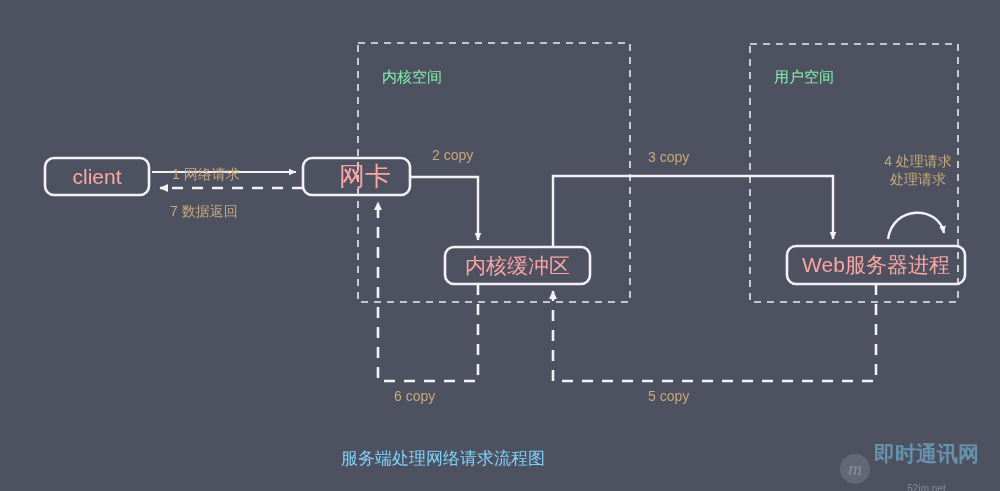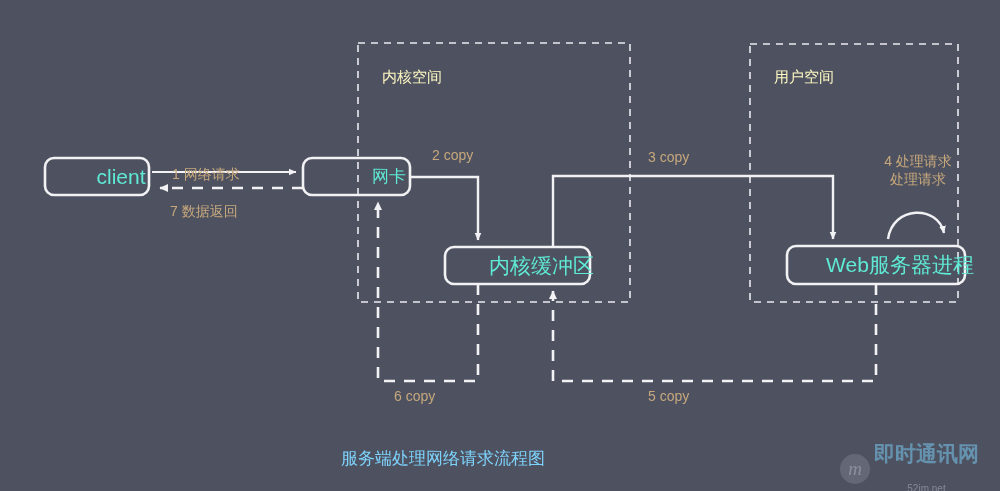--- a/index.html
+++ b/index.html
@@ -8,29 +8,28 @@
     background:#4e5160;
     font-family:"Liberation Sans","DejaVu Sans",sans-serif;
     overflow:hidden;
     position:relative;
   }
   #stage{position:absolute;inset:0;}
   svg#canvas{position:absolute;left:0;top:0;width:1000px;height:491px;}
 
   .node-label{
     position:absolute;
-    color:#5eead4;
+    color:#fca5a5;
     display:flex;align-items:center;justify-content:center;
     white-space:nowrap;
     pointer-events:none;
-    margin-left:24px;
   }
   .zone-label{
     position:absolute;
-    color:#fef9c3;
+    color:#86efac;
     font-size:15px;
     white-space:nowrap;
   }
   .edge-label{
     position:absolute;
     color:#c6a87c;
     font-size:14px;
     white-space:nowrap;
     text-align:center;
     line-height:1.25;
@@ -91,21 +90,21 @@
     <path d="M553,247 L553,176 L833,176 L833,239" fill="none" stroke="#f2f2f4" stroke-width="2.4" marker-end="url(#arrow)"></path>
 
     <path d="M888,239 C893,205 938,205 944,233" fill="none" stroke="#f2f2f4" stroke-width="2.4" marker-end="url(#arrow)"></path>
 
     <path d="M876,284 L876,381 L553,381 L553,291" fill="none" stroke="#f2f2f4" stroke-width="2.6" stroke-dasharray="11 9" marker-end="url(#arrowd)"></path>
 
     <path d="M478,284 L478,381 L378,381 L378,202" fill="none" stroke="#f2f2f4" stroke-width="2.6" stroke-dasharray="11 9" marker-end="url(#arrowd)"></path>
   </svg>
 
   <div class="node-label" style="left:45px;top:158px;width:104px;height:37px;font-size:21px;">client</div>
-  <div class="node-label" style="left:303px;top:158px;width:124px;height:37px;font-size:17px;">网卡</div>
+  <div class="node-label" style="left:303px;top:158px;width:124px;height:37px;font-size:26px;">网卡</div>
   <div class="node-label" style="left:445px;top:247px;width:145px;height:37px;font-size:21px;border-radius:14px;">内核缓冲区</div>
   <div class="node-label" style="left:787px;top:246px;width:178px;height:38px;font-size:21px;">Web服务器进程</div>
 
   <div class="zone-label" style="left:382px;top:68px;">内核空间</div>
   <div class="zone-label" style="left:774px;top:68px;">用户空间</div>
 
   <div class="edge-label" style="left:172px;top:138px;margin-top:28px;">1 网络请求</div>
   <div class="edge-label" style="left:170px;top:203px;">7 数据返回</div>
   <div class="edge-label" style="left:432px;top:147px;">2 copy</div>
   <div class="edge-label" style="left:648px;top:149px;">3 copy</div>

